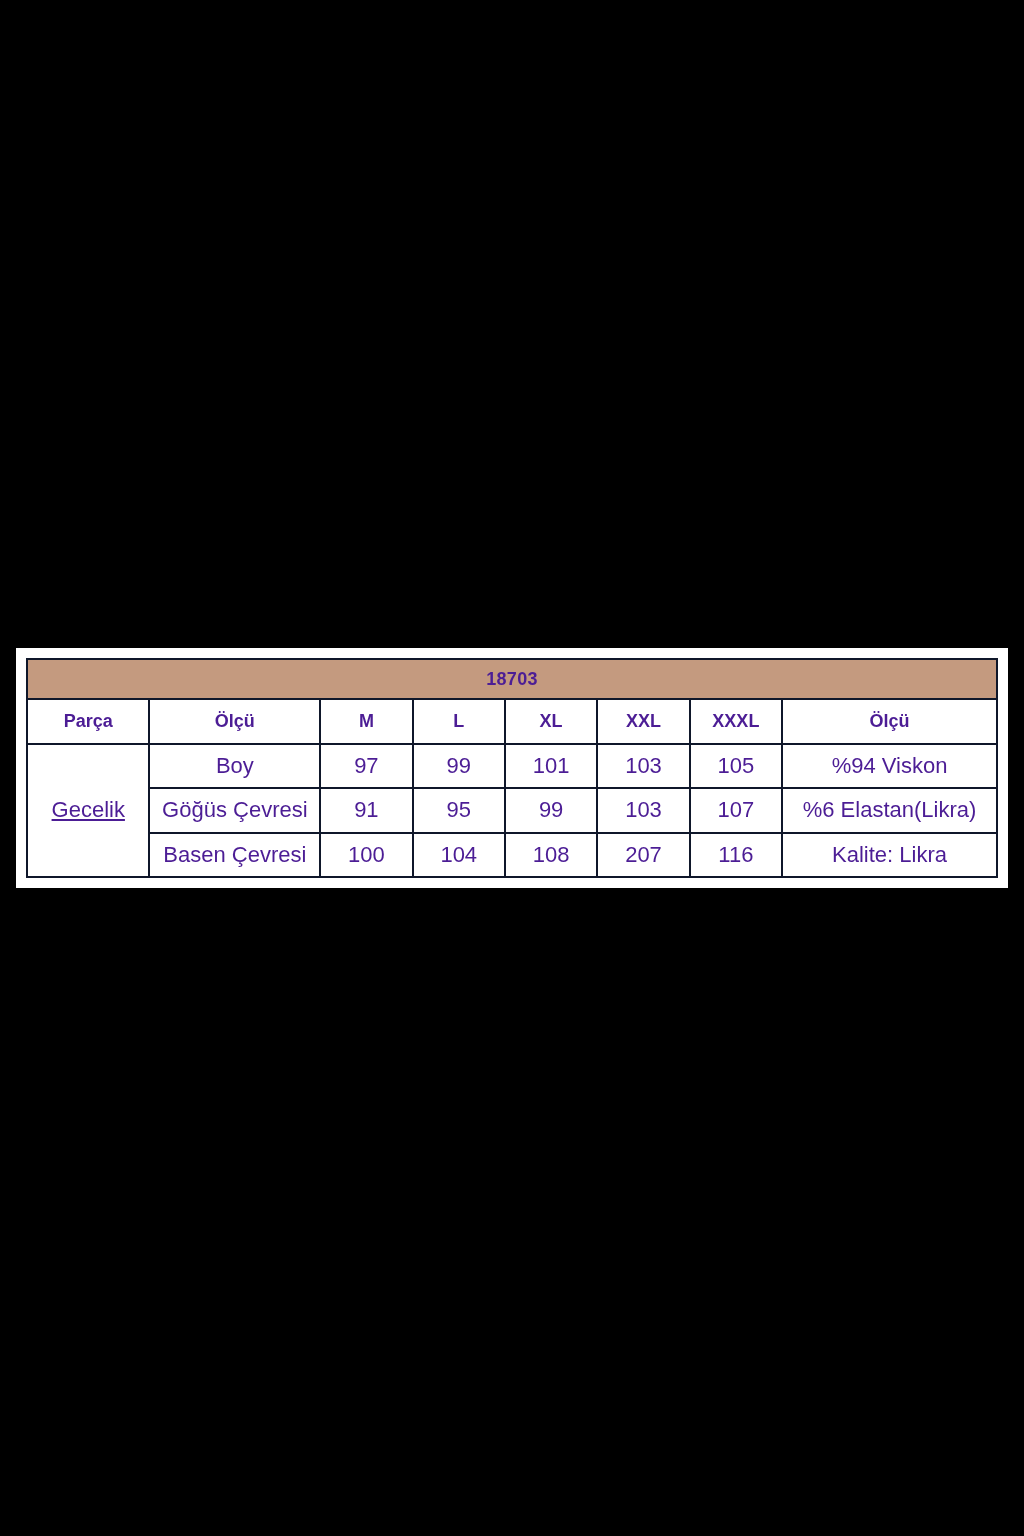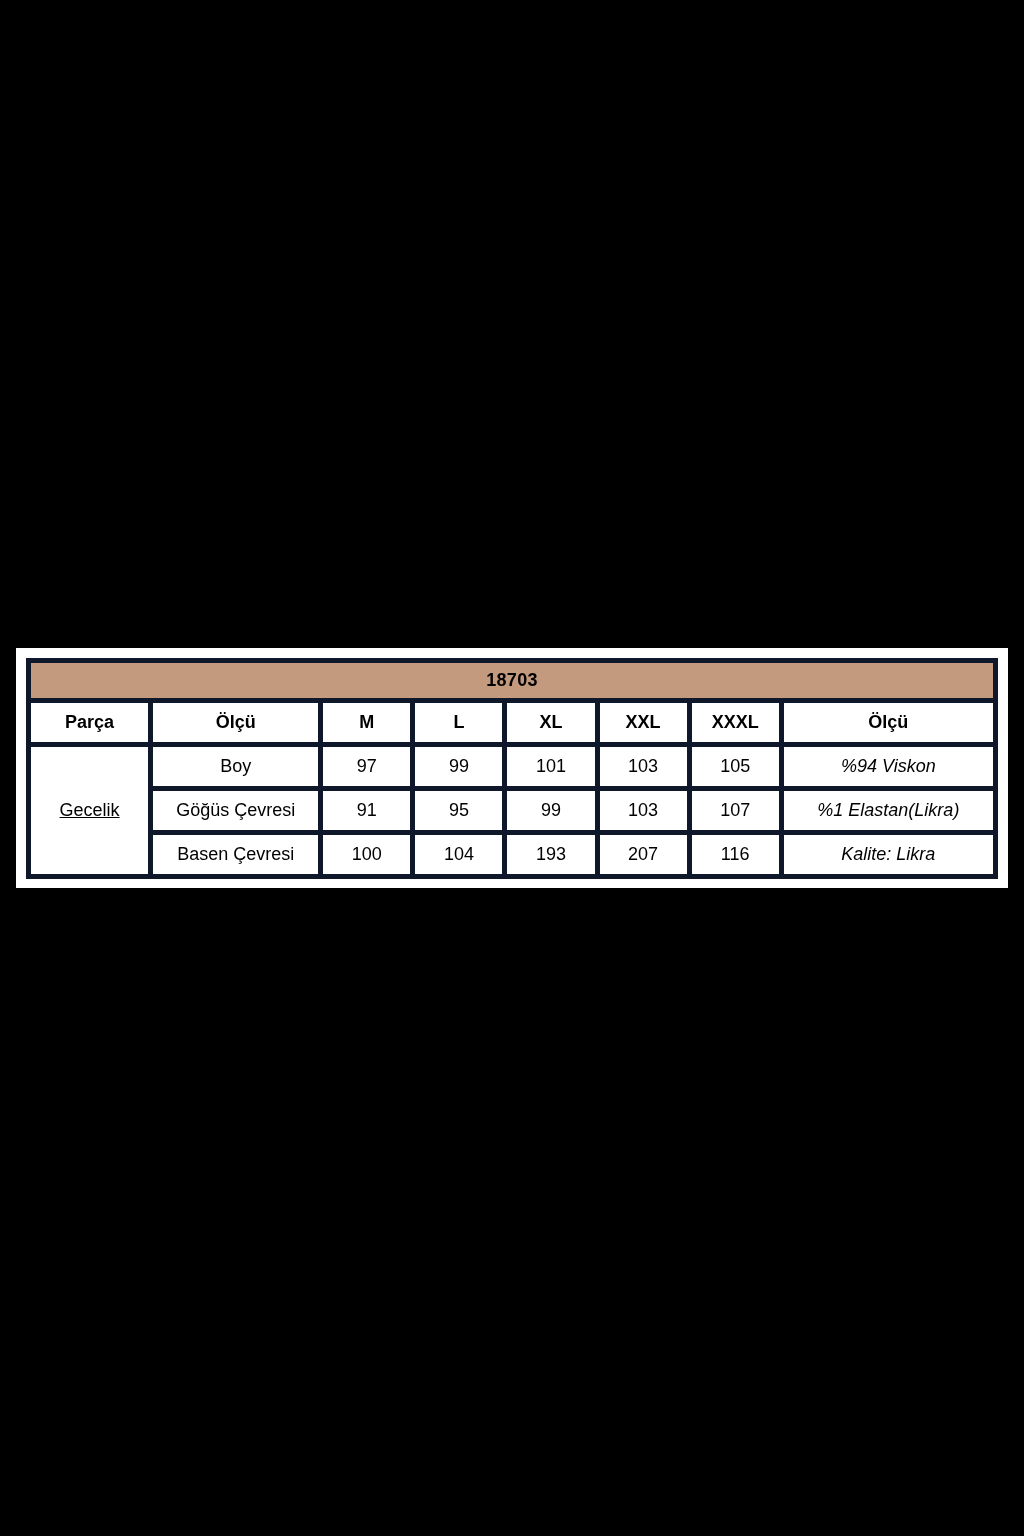--- a/index.html
+++ b/index.html
@@ -29,22 +29,22 @@
 
   table.size-table {
     width: 100%;
     height: 100%;
     border-collapse: collapse;
     table-layout: fixed;
   }
 
   table.size-table td,
   table.size-table th {
-    border: 5px solid #0f172a;
-    color: #000000;
+    border: 2px solid #0f172a;
+    color: #4c1d95;
     font-size: 17px;
     text-align: center;
     vertical-align: middle;
     padding: 0 4px;
     box-sizing: border-box;
   }
 
   
   tr.title-row td {
     background: #c49a7f;
@@ -60,42 +60,41 @@
     font-weight: bold;
     font-size: 18px;
     height: 44px;
     margin-top: 28px;
   }
 
   
   tr.body-row td {
     background: #ffffff;
     height: 44px;
-    font-size: 18px;
+    font-size: 22px;
     font-weight: normal;
   }
 
   td.part-cell {
     background: #c9a287;
     font-weight: bold;
     font-size: 18px;
     text-decoration: underline;
   }
 
   td.measure-cell {
     text-align: left;
     padding-left: 8px;
     font-size: 18px;
   }
 
   td.fabric-cell {
     text-align: left;
     padding-left: 8px;
     font-size: 18px;
-    font-style: italic;
   }
 
   
   col.c-part    { width: 12.2%; }
   col.c-measure { width: 17.0%; }
   col.c-size    { width: 9.2%; }
   col.c-fabric  { width: 21.4%; }
 </style>
 </head>
 <body>
@@ -136,26 +135,26 @@
         <td>105</td>
         <td class="fabric-cell">%94 Viskon</td>
       </tr>
       <tr class="body-row">
         <td class="measure-cell">Göğüs Çevresi</td>
         <td>91</td>
         <td>95</td>
         <td>99</td>
         <td>103</td>
         <td>107</td>
-        <td class="fabric-cell">%1 Elastan(Likra)</td>
+        <td class="fabric-cell">%6 Elastan(Likra)</td>
       </tr>
       <tr class="body-row">
         <td class="measure-cell">Basen Çevresi</td>
         <td>100</td>
         <td>104</td>
-        <td>193</td>
+        <td>108</td>
         <td>207</td>
         <td>116</td>
         <td class="fabric-cell">Kalite: Likra</td>
       </tr>
     </tbody>
   </table>
 </div>
 
 </body></html>

